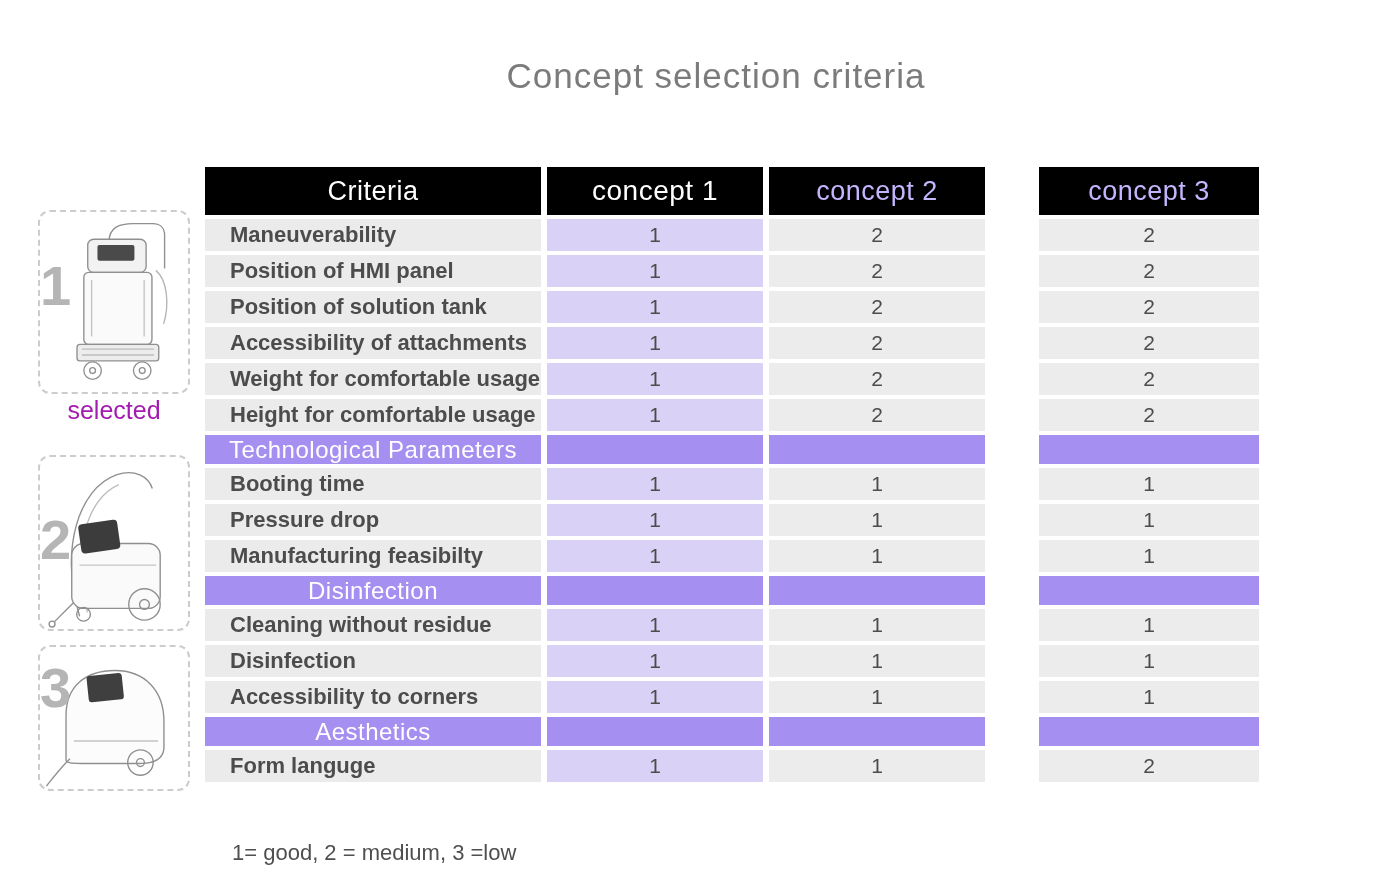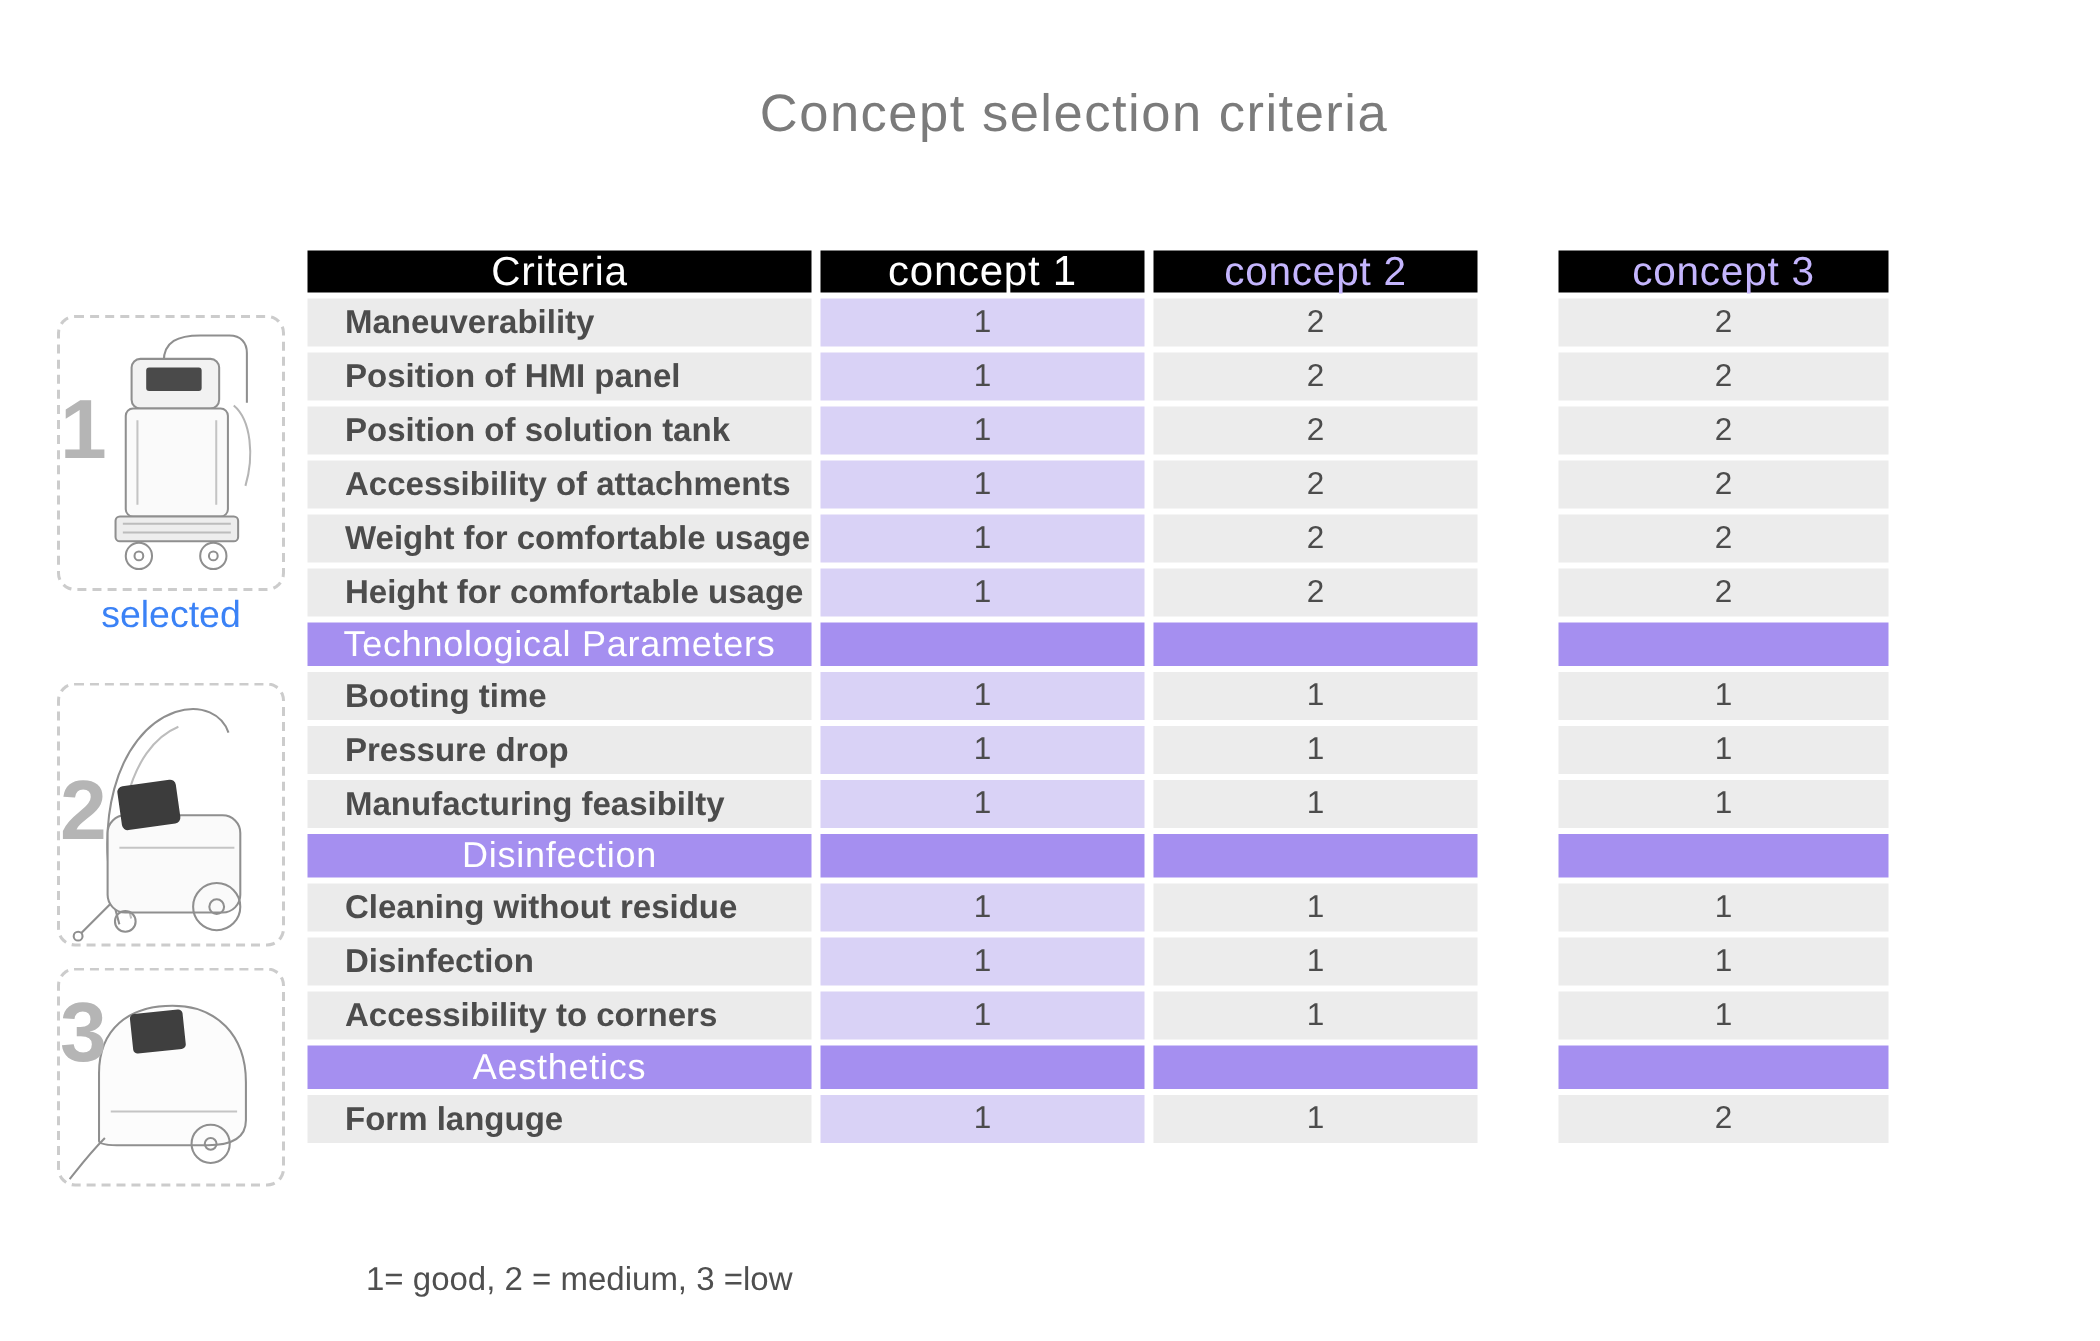--- a/index.html
+++ b/index.html
@@ -31,21 +31,21 @@
     flex-direction: column;
     gap: 4px;
   }
   .row { display: flex; gap: 6px; }
   .cell { display: flex; align-items: center; }
   .c-cell { width: 336px; }
   .v-cell { width: 216px; justify-content: center; }
   .v-cell.last { width: 220px; margin-left: 48px; }
 
   .header-row .cell {
-    height: 28px;
+    height: 48px;
     background: #000000;
     color: #ffffff;
     justify-content: center;
     font-size: 27px;
     font-weight: 300;
     letter-spacing: 0.5px;
   }
   .header-row .hdr1 { font-weight: 400; font-size: 28px; }
   .header-row .hdr23 { color: #c4b5fd; }
 
@@ -87,26 +87,26 @@
   .n1 { left: 40px; top: 258px; }
   .n2 { left: 40px; top: 512px; }
   .n3 { left: 40px; top: 660px; }
 
   .selected-label {
     position: absolute;
     left: 38px; top: 396px;
     width: 152px;
     text-align: center;
     font-size: 25px;
-    color: #3b82f6;
+    color: #a21caf;
   }
 
   .footnote {
     position: absolute;
-    left: 244px; top: 840px;
+    left: 232px; top: 840px;
     font-size: 22px;
     font-weight: 300;
     color: #4f4f4f;
   }
 </style>
 </head>
 <body>
 
 <div class="title">Concept selection criteria</div>
 

